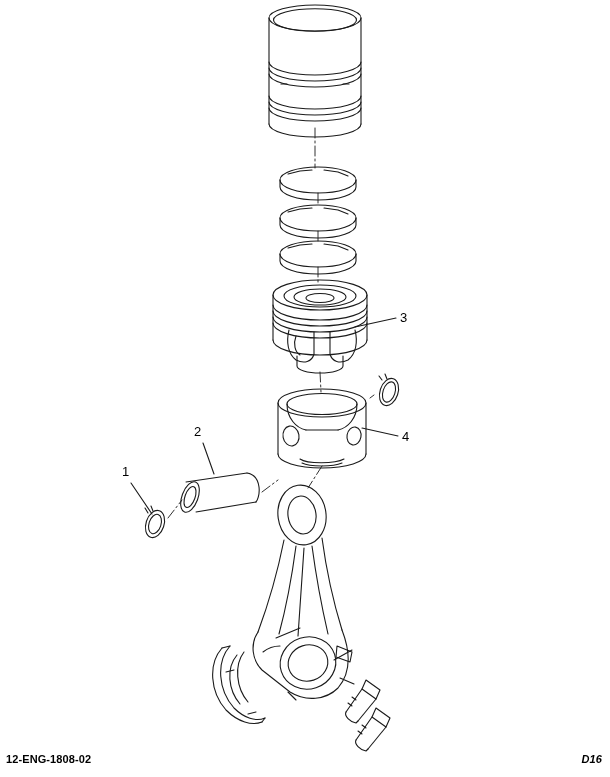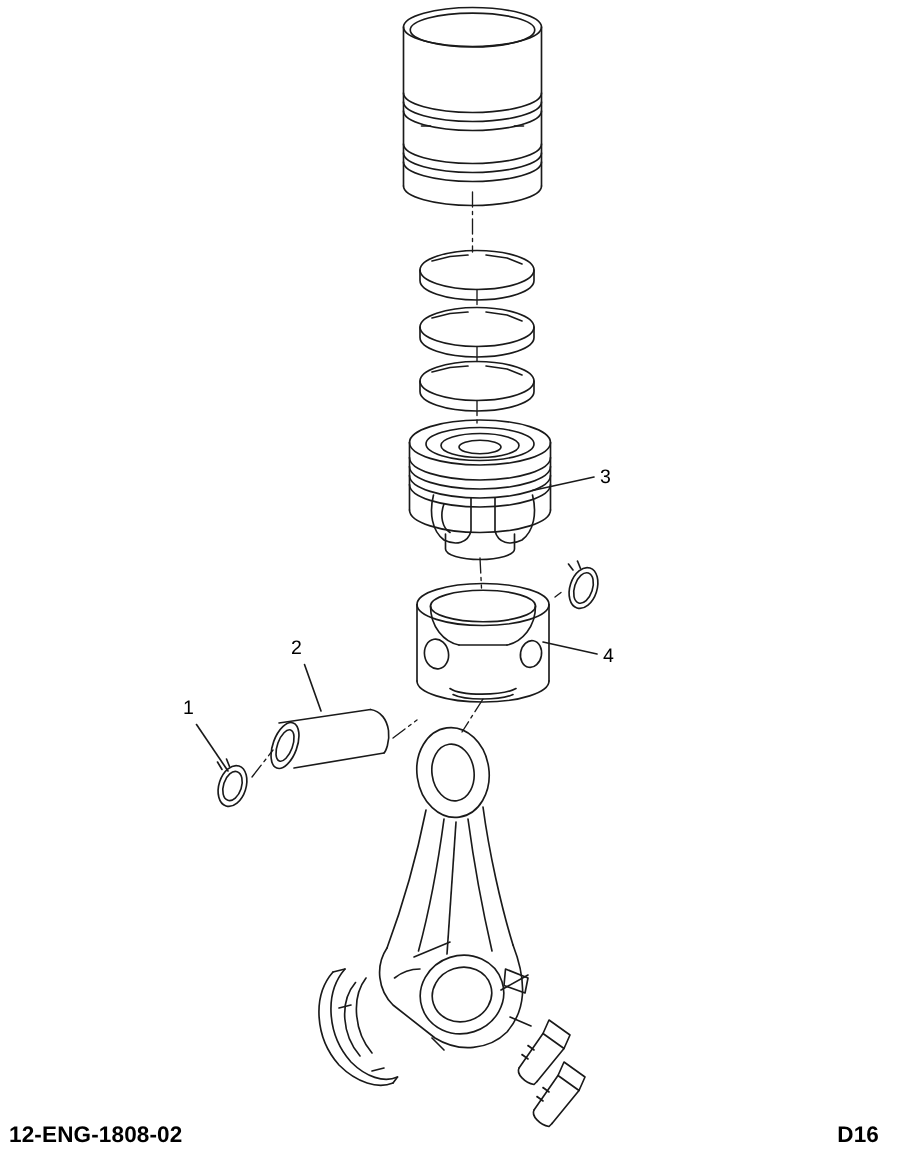--- a/index.html
+++ b/index.html
@@ -23,27 +23,27 @@
   #diagram-svg {
     position: absolute;
     left: 0;
     top: 0;
     width: 610px;
     height: 777px;
   }
   .footer {
     position: absolute;
     bottom: 12px;
-    font-size: 15px;
+    font-size: 11px;
     font-weight: bold;
     font-family: "Liberation Sans", sans-serif;
     letter-spacing: 0.1px;
   }
   .footer-left { left: 6px; }
-  .footer-right { right: 24px; }
+  .footer-right { right: 8px; font-style: italic; }
   .callout-num {
     font-size: 13px;
     font-family: "Liberation Sans", sans-serif;
     fill: #000000;
   }
 </style>
 </head>
 <body>
 
 <div id="page">

